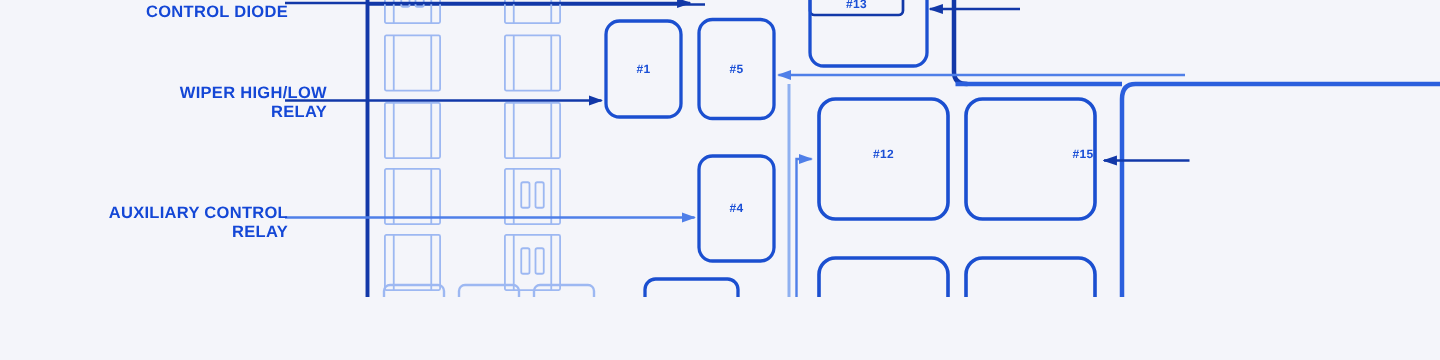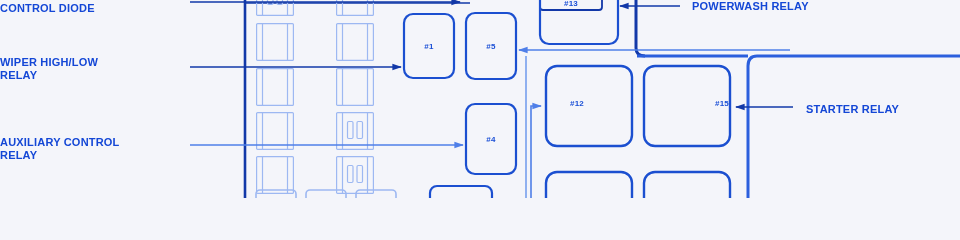--- a/index.html
+++ b/index.html
@@ -31,21 +31,21 @@
   .callout-label {
     position: absolute;
     color: #1447d6;
     font-family: "Liberation Sans", sans-serif;
     font-weight: bold;
     font-size: 11px;
     line-height: 12.5px;
     letter-spacing: 0.2px;
     white-space: pre-line;
   }
-  .callout-label.align-right { }
+  .callout-label.align-right { text-align: right; }
   .callout-label.align-left  { text-align: left; }
 
   .box-id {
     position: absolute;
     color: #1a4fd6;
     font-family: "Liberation Sans", sans-serif;
     font-weight: bold;
     font-size: 8px;
     letter-spacing: 0.2px;
     transform: translate(-50%, -50%);
@@ -156,36 +156,34 @@
       <line x1="790" y1="50" x2="519" y2="50" stroke="#4f7fe8" stroke-width="1.6" marker-end="url(#arrow-light)"></line>
 
       <line x1="793" y1="107" x2="736" y2="107" stroke="#1238a8" stroke-width="1.6" marker-end="url(#arrow-dark)"></line>
 
       <path d="M 531 198 L 531 106 L 541 106" fill="none" stroke="#4f7fe8" stroke-width="1.6" marker-end="url(#arrow-light)"></path>
     </g>
   </svg>
 
   <div class="callout-label align-right" style="left:0px; top:2px; width:192px;">CONTROL DIODE</div>
 
-  <div class="callout-label align-right" style="left:0px; top:56px; width:192px;">WIPER HIGH/LOW
+  <div class="callout-label align-right" style="left:0px; top:56px; width:192px;padding-left:26px;">WIPER HIGH/LOW
 RELAY</div>
 
   <div class="callout-label align-right" style="left:0px; top:136px; width:192px;">AUXILIARY CONTROL
 RELAY</div>
 
-  <div class="callout-label align-left" style="left:692px; top:0px; width:200px;">POWERWASH RELAY</div>
 
 
-  <div class="callout-label align-left" style="left:806px; top:103px; width:150px;">STARTER RELAY</div>
 
   <div class="box-id" style="left:429px; top:46px;">#1</div>
 
   <div class="box-id" style="left:491px; top:46px;">#5</div>
 
   <div class="box-id" style="left:491px; top:139px;">#4</div>
 
   <div class="box-id" style="left:571px; top:3px;">#13</div>
 
-  <div class="box-id" style="left:577px; top:103px;">#12</div>
+  <div class="box-id" style="left:589px; top:103px;">#12</div>
 
   <div class="box-id" style="left:687px; top:103px;margin-left:35px;">#15</div>
 
 </div>
 
 </body></html>

